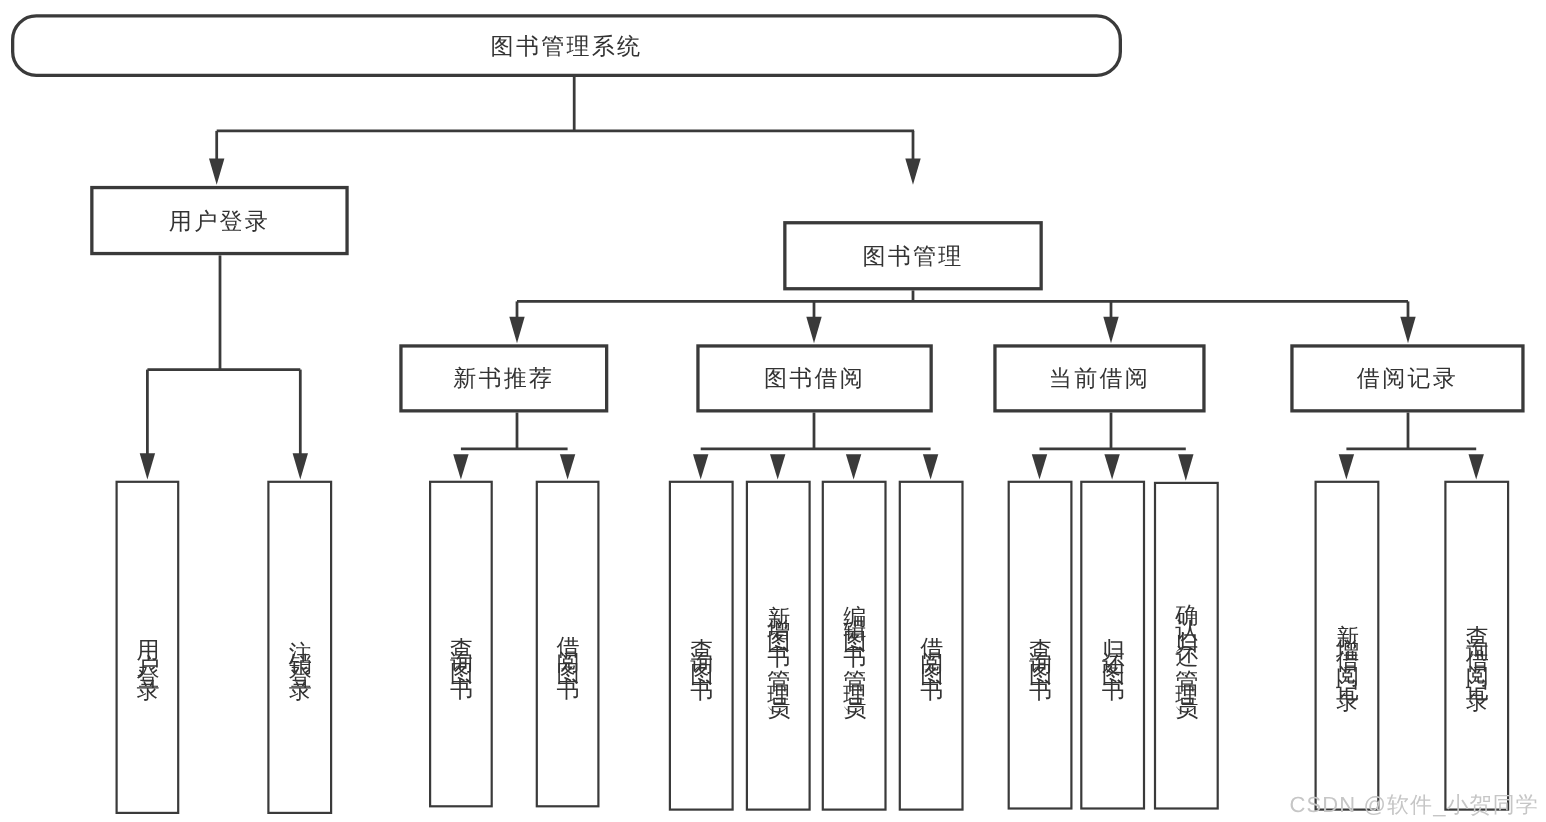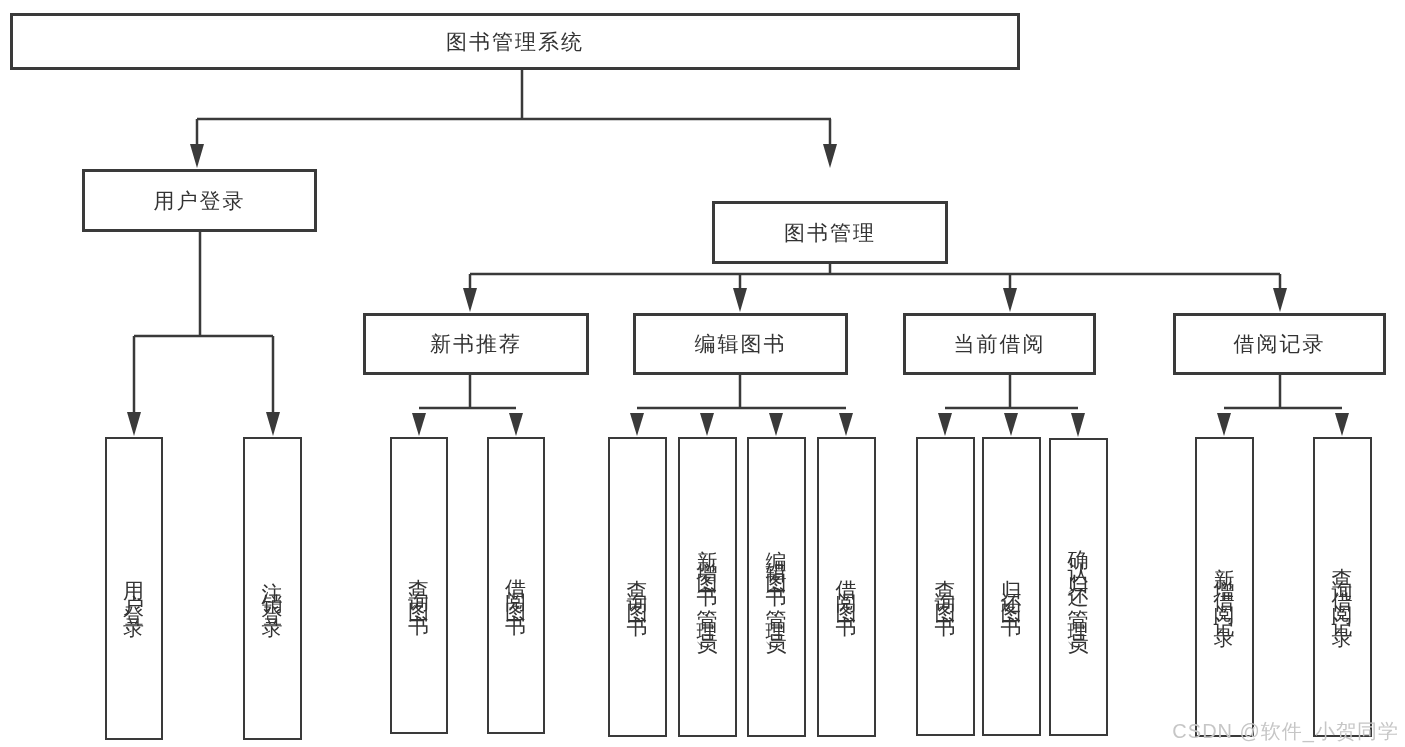--- a/index.html
+++ b/index.html
@@ -34,24 +34,24 @@
   .vbox .vtext{
     writing-mode:vertical-rl;
     text-orientation:mixed;
     font-size:21px;
     letter-spacing:12px;
     color:var(--text);
     line-height:1;
     white-space:nowrap;
   }
   
-  .n-root     {left:10px;  top:13px;  width:1010px; height:57px;}
+  .n-root     {left:10px;  top:13px;  width:1010px; height:57px;border-radius:23px;}
   .n-login    {left:82px;  top:169px; width:235px;  height:63px;}
   .n-mgmt     {left:712px; top:169px; width:236px;  height:63px;margin-top:32px;}
-  .n-rec      {left:363px; top:313px; width:226px;  height:62px;}
+  .n-rec      {left:363px; top:313px; width:190px;  height:62px;}
   .n-bor      {left:633px; top:313px; width:215px;  height:62px;}
   .n-cur      {left:903px; top:313px; width:193px;  height:62px;}
   .n-recd     {left:1173px;top:313px; width:213px;  height:62px;text-align:center;}
 
   .l-login    {left:105px; top:437px; width:58px; height:303px;}
   .l-logout   {left:243px; top:437px; width:59px; height:303px;}
   .l-rec-q    {left:390px; top:437px; width:58px; height:297px;}
   .l-rec-b    {left:487px; top:437px; width:58px; height:297px;}
   .l-bor-q    {left:608px; top:437px; width:59px; height:300px;}
   .l-bor-a    {left:678px; top:437px; width:59px; height:300px;}
@@ -143,21 +143,21 @@
     <span>用户登录</span>
   </div>
   <div class="hbox n-mgmt">
     <span>图书管理</span>
   </div>
 
   <div class="hbox n-rec">
     <span>新书推荐</span>
   </div>
   <div class="hbox n-bor">
-    <span>编辑图书</span>
+    <span>图书借阅</span>
   </div>
   <div class="hbox n-cur">
     <span>当前借阅</span>
   </div>
   <div class="hbox n-recd">
     <span>借阅记录</span>
   </div>
 
   <div class="vbox l-login">
     <span class="vtext">用户登录</span>

